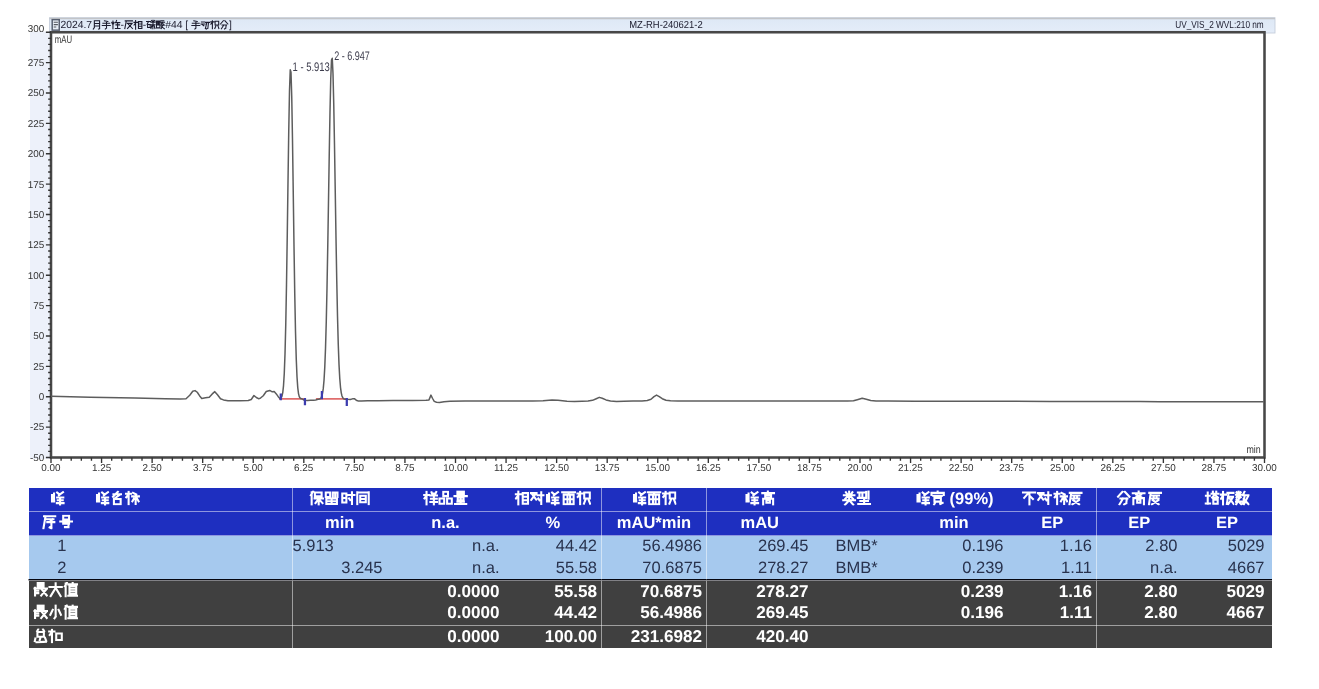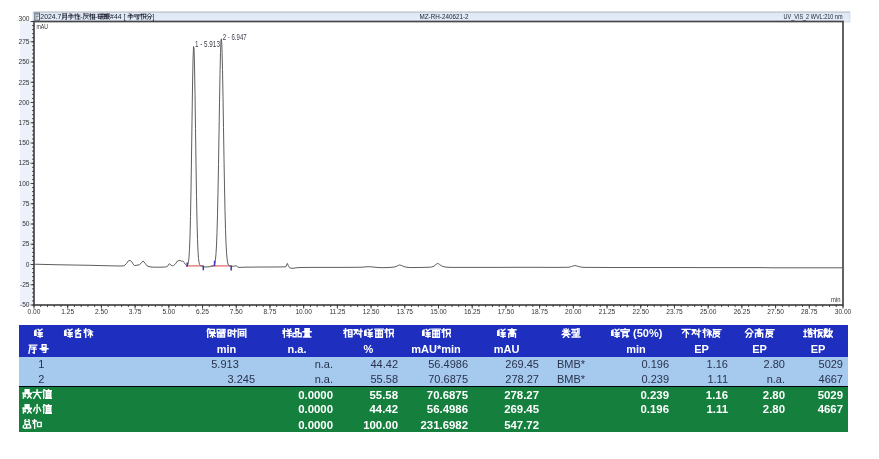--- a/index.html
+++ b/index.html
@@ -1,19 +1,19 @@
 <!DOCTYPE html>
 <html><head><meta charset="utf-8"><style>
 *{margin:0;padding:0;box-sizing:border-box}
 html,body{width:879px;height:459px;background:#fff;font-family:"Liberation Sans",sans-serif;position:relative;overflow:hidden}
 #tbl{position:absolute;left:19px;top:325.3px;width:829px;border-collapse:collapse;table-layout:fixed;font-size:11px}
 #tbl td{overflow:hidden;white-space:nowrap;vertical-align:middle;padding:0}
 tr.hd td{background:#1e2fc0;color:#fff;font-weight:bold;padding-bottom:3px}
 tr.dt td{background:#a6c9ee;color:#28324d}
-tr.sm td{background:#15803d;color:#fff;padding-top:4px;font-size:11.4px}
+tr.sm td{background:#404040;color:#fff;padding-top:4px;font-size:11.4px}
 tr.sep td{border-top:1.8px solid #05050f}
 </style></head>
 <body>
 <svg width="879" height="459" viewBox="0 0 879 459" font-family="Liberation Sans, sans-serif" style="position:absolute;left:0;top:0">
     <defs>
       <linearGradient id="tb" x1="0" y1="0" x2="0" y2="1">
         <stop offset="0" stop-color="#dde8f5"></stop>
         <stop offset="1" stop-color="#e5edf9"></stop>
       </linearGradient>
     </defs>
@@ -159,21 +159,21 @@
           </svg></td>
         <td style="text-align:center;"><svg width="10.2" height="10.2" viewBox="0 0 100 100" style="vertical-align:-1.0px">
             <path d="M50.0 5.8L50.0 55.8M15.4 30.8L84.6 30.8M28.9 11.6L38.5 25.0M71.1 11.6L61.5 25.0M44.2 34.6L25.0 53.8M55.8 34.6L75.0 53.8M11.6 63.4L88.4 63.4M50.0 63.4L23.1 93.2M50.0 63.4L76.9 93.2" stroke="#ffffff" stroke-width="13.57" fill="none" stroke-linecap="square"></path>
           </svg><svg width="10.2" height="10.2" viewBox="0 0 100 100" style="vertical-align:-1.0px">
             <path d="M7.8 13.5L51.9 13.5M19.3 13.5L19.3 48.1M38.5 13.5L38.5 48.1M7.8 48.1L51.9 48.1M63.4 7.8L63.4 50.0M78.8 3.9L78.8 53.8M50.0 57.7L50.0 86.5M25.0 69.2L75.0 69.2M11.6 88.4L88.4 88.4" stroke="#ffffff" stroke-width="13.57" fill="none" stroke-linecap="square"></path>
           </svg></td>
         <td style="text-align:center;"><svg width="10.2" height="10.2" viewBox="0 0 100 100" style="vertical-align:-1.0px">
             <path d="M16.4 28.9L16.4 71.1M29.8 19.3L29.8 71.1M16.4 70.2L30.8 70.2M50.0 13.5L67.3 27.0M88.4 11.6L61.5 30.8M50.0 46.2L90.3 46.2M53.8 63.4L86.5 63.4M48.1 82.6L92.2 82.6M69.2 46.2L69.2 95.1" stroke="#ffffff" stroke-width="13.57" fill="none" stroke-linecap="square"></path>
           </svg><svg width="10.2" height="10.2" viewBox="0 0 100 100" style="vertical-align:-1.0px">
             <path d="M50.0 2.0L50.0 11.6M9.7 15.4L90.3 15.4M9.7 15.4L9.7 28.9M90.3 15.4L90.3 28.9M21.2 34.6L78.8 34.6M28.9 48.1L71.1 48.1M28.9 48.1L28.9 73.0M71.1 48.1L71.1 73.0M28.9 73.0L71.1 73.0M36.6 73.0L27.0 91.3M67.3 73.0L67.3 88.4M67.3 88.4L82.6 80.7" stroke="#ffffff" stroke-width="13.57" fill="none" stroke-linecap="square"></path>
-          </svg> <b>(50%)</b></td>
+          </svg> <b>(99%)</b></td>
         <td style="text-align:center;"><svg width="10.2" height="10.2" viewBox="0 0 100 100" style="vertical-align:-1.0px">
             <path d="M9.7 13.5L90.3 13.5M46.2 15.4L17.4 48.1M51.9 13.5L51.9 92.2M57.7 38.5L75.0 55.8" stroke="#ffffff" stroke-width="13.57" fill="none" stroke-linecap="square"></path>
           </svg><svg width="10.2" height="10.2" viewBox="0 0 100 100" style="vertical-align:-1.0px">
             <path d="M9.7 17.4L46.2 17.4M13.5 19.3L44.2 59.6M42.3 19.3L11.6 61.5M51.9 30.8L94.2 30.8M76.9 11.6L76.9 88.4M57.7 51.9L65.4 63.4" stroke="#ffffff" stroke-width="13.57" fill="none" stroke-linecap="square"></path>
           </svg><svg width="10.2" height="10.2" viewBox="0 0 100 100" style="vertical-align:-1.0px">
             <path d="M9.7 21.2L42.3 21.2M27.0 7.8L27.0 90.3M27.0 25.0L11.6 44.2M55.8 15.4L76.9 26.0M50.0 38.5L94.2 38.5M73.0 38.5L73.0 88.4M61.5 53.8L51.9 71.1M82.6 53.8L92.2 71.1" stroke="#ffffff" stroke-width="13.57" fill="none" stroke-linecap="square"></path>
           </svg><svg width="10.2" height="10.2" viewBox="0 0 100 100" style="vertical-align:-1.0px">
             <path d="M11.6 15.4L88.4 15.4M21.2 15.4L9.7 90.3M30.8 32.7L75.0 32.7M40.4 32.7L40.4 51.9M59.6 32.7L59.6 51.9M28.9 51.9L73.0 51.9M34.6 63.4L73.0 90.3M71.1 63.4L28.9 90.3" stroke="#ffffff" stroke-width="13.57" fill="none" stroke-linecap="square"></path>
           </svg></td>
         <td style="text-align:center;"><svg width="10.2" height="10.2" viewBox="0 0 100 100" style="vertical-align:-1.0px">
@@ -205,21 +205,21 @@
         <td style="text-align:center;"><b>mAU</b></td>
         <td style="text-align:left;"></td>
         <td style="text-align:center;"><b>min</b></td>
         <td style="text-align:center;"><b>EP</b></td>
         <td style="text-align:center;"><b>EP</b></td>
         <td style="text-align:center;"><b>EP</b></td>
       </tr>
       <tr class="dt" style="height:15px">
         <td style="text-align:center;padding-left:5.5px;">1</td>
         <td style="text-align:left;"></td>
-        <td style="text-align:center;padding-right:3px;">5.913</td>
+        <td style="text-align:left;padding-right:3px;">5.913</td>
         <td style="text-align:right;padding-right:3px;">n.a.</td>
         <td style="text-align:right;padding-right:3px;">44.42</td>
         <td style="text-align:right;padding-right:3px;">56.4986</td>
         <td style="text-align:right;padding-right:3px;">269.45</td>
         <td style="text-align:center;">BMB*</td>
         <td style="text-align:right;padding-right:3px;">0.196</td>
         <td style="text-align:right;padding-right:3px;">1.16</td>
         <td style="text-align:right;padding-right:3px;">2.80</td>
         <td style="text-align:right;padding-right:5px;">5029</td>
       </tr>
@@ -281,20 +281,20 @@
         <td style="text-align:left;padding-left:2.5px;"><svg width="10.2" height="10.2" viewBox="0 0 100 100" style="vertical-align:-1.0px">
             <path d="M34.6 3.9L27.0 17.4M65.4 3.9L73.0 17.4M28.9 23.1L71.1 23.1M28.9 23.1L28.9 53.8M71.1 23.1L71.1 53.8M28.9 53.8L71.1 53.8M15.4 65.4L11.6 82.6M48.1 61.5L44.2 75.0M78.8 61.5L86.5 80.7M23.1 90.3L84.6 86.5" stroke="#ffffff" stroke-width="13.57" fill="none" stroke-linecap="square"></path>
           </svg><svg width="10.2" height="10.2" viewBox="0 0 100 100" style="vertical-align:-1.0px">
             <path d="M7.8 19.3L42.3 19.3M26.0 7.8L26.0 90.3M26.0 23.1L11.6 42.3M53.8 32.7L90.3 32.7M53.8 32.7L53.8 75.0M90.3 32.7L90.3 75.0M53.8 75.0L90.3 75.0" stroke="#ffffff" stroke-width="13.57" fill="none" stroke-linecap="square"></path>
           </svg></td>
         <td style="text-align:left;"></td>
         <td style="text-align:left;"></td>
         <td style="text-align:right;padding-right:3px;"><b>0.0000</b></td>
         <td style="text-align:right;padding-right:3px;"><b>100.00</b></td>
         <td style="text-align:right;padding-right:3px;"><b>231.6982</b></td>
-        <td style="text-align:right;padding-right:3px;"><b>547.72</b></td>
+        <td style="text-align:right;padding-right:3px;"><b>420.40</b></td>
         <td style="text-align:left;"></td>
         <td style="text-align:left;"></td>
         <td style="text-align:left;"></td>
         <td style="text-align:left;"></td>
         <td style="text-align:left;"></td>
       </tr>
     </tbody>
   </table>
 </body></html>

